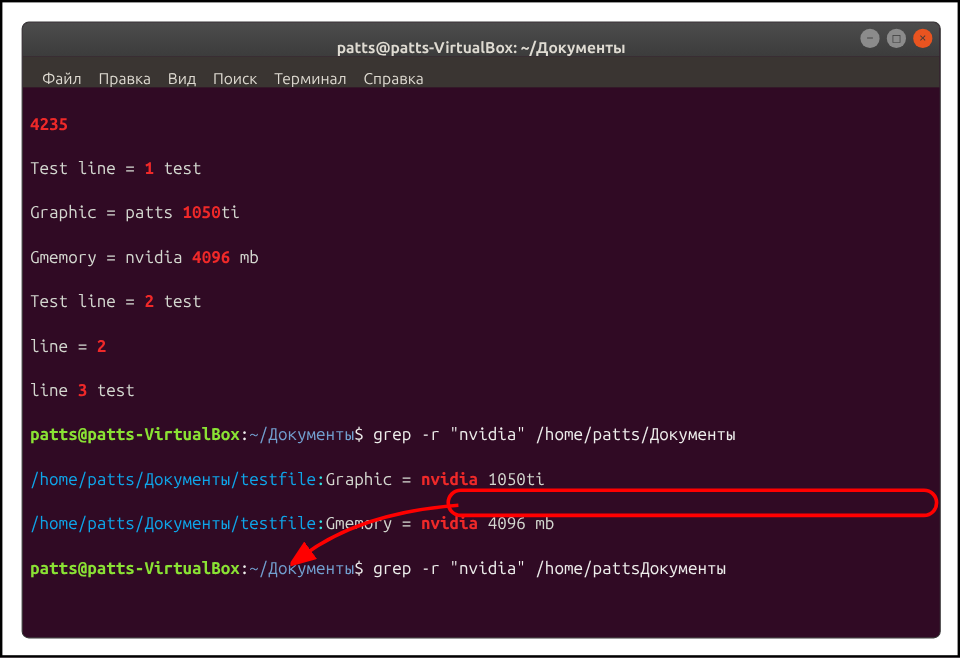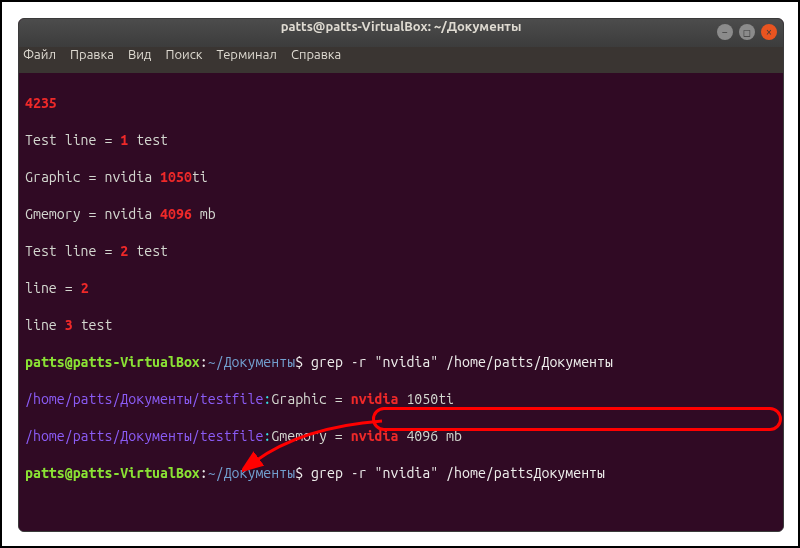--- a/index.html
+++ b/index.html
@@ -19,21 +19,21 @@
   height: 514px;
   border: 1px solid #3a3a3a;
   border-radius: 6px;
   overflow: hidden;
   background: #300a24;
 }
 .titlebar {
   height: 28px;
   background: linear-gradient(to bottom, #4c4c4c, #3c3c3c);
   display: flex;
-  align-items: flex-start;
+  align-items: flex-end;
   position: relative;
 }
 .title-text {
   flex: 1;
   text-align: center;
   color: #dfdbd2;
   font-family: Ubuntu, sans-serif;
   font-size: 13px;
   font-weight: bold;
 }
@@ -55,42 +55,42 @@
   font-family: sans-serif;
   color: #3a3a3a;
 }
 .ctrl.min { background: #8b8b8b; }
 .ctrl.max { background: #8b8b8b; }
 .ctrl.close { background: #e95420; }
 .menubar {
   height: 26px;
   background: #3a3532;
   display: flex;
-  align-items: flex-start;
-  padding: 0 4px;
+  align-items: flex-end;
+  padding: 0 16px;
   gap: 14px;
   color: #dfdbd2;
   font-family: Ubuntu, sans-serif;
   font-size: 13px;
 }
 .menubar span { cursor: default; }
 .term {
   background: #300a24;
   color: #d3d7cf;
   font-size: 14.2px;
   line-height: 18.5px;
   padding: 2px 6px;
   white-space: pre;
   overflow: hidden;
   position: relative;
 }
 .c-redb { color: #ef2929; font-weight: bold; }
 .c-greenb { color: #8ae234; font-weight: bold; margin-top: 28px; }
 .c-blue { color: #729fcf; font-weight: normal; }
-.c-purple { color: #8b5cf6; margin-top: 15px; }
+.c-purple { color: #0ea5e9; margin-top: 15px; }
 .c-cyan { color: #34e2e2; }
 .c-white { color: #eeeeec; }
 .highlight-oval {
   position: absolute;
   border: 3px solid #ff0000;
   border-radius: 12px;
   pointer-events: none;
 }
 .arrow {
   position: absolute;
@@ -113,21 +113,21 @@
     <span>Файл</span>
     <span>Правка</span>
     <span>Вид</span>
     <span>Поиск</span>
     <span>Терминал</span>
     <span>Справка</span>
   </div>
   <div class="term">
 <div><span class="c-redb">4235</span></div>
 <div><span>Test line = </span><span class="c-redb">1</span><span> test</span></div>
-<div><span>Graphic = nvidia </span><span class="c-redb">1050</span><span>ti</span></div>
+<div><span>Graphic = patts </span><span class="c-redb">1050</span><span>ti</span></div>
 <div><span>Gmemory = nvidia </span><span class="c-redb">4096</span><span> mb</span></div>
 <div><span>Test line = </span><span class="c-redb">2</span><span> test</span></div>
 <div><span>line = </span><span class="c-redb">2</span></div>
 <div><span>line </span><span class="c-redb">3</span><span> test</span></div>
 <div><span class="c-greenb">patts@patts-VirtualBox</span><span class="c-white">:</span><span class="c-blue">~/Документы</span><span class="c-white">$ </span><span class="c-white">grep -r "nvidia" /home/patts/Документы</span></div>
 <div><span class="c-purple">/home/patts/Документы/testfile</span><span class="c-cyan">:</span><span>Graphic = </span><span class="c-redb">nvidia</span><span> 1050ti</span></div>
 <div><span class="c-purple">/home/patts/Документы/testfile</span><span class="c-cyan">:</span><span>Gmemory = </span><span class="c-redb">nvidia</span><span> 4096 mb</span></div>
 <div><span class="c-greenb">patts@patts-VirtualBox</span><span class="c-white">:</span><span class="c-blue">~/Документы</span><span class="c-white">$ </span><span class="c-white">grep -r "nvidia" /home/pattsДокументы</span></div>
 
 

